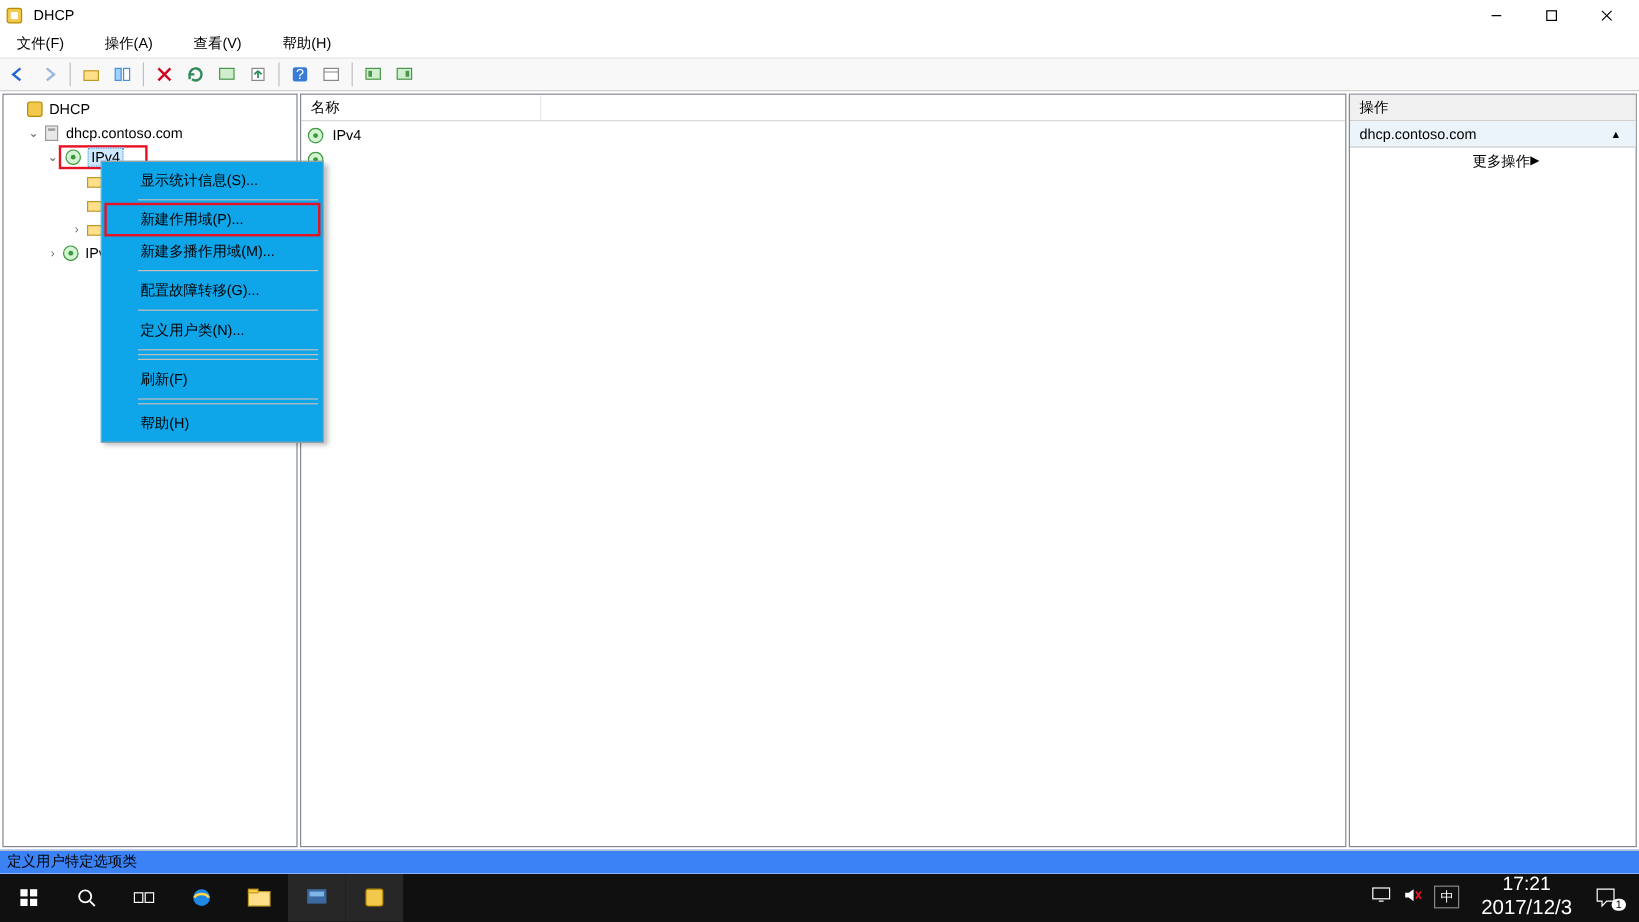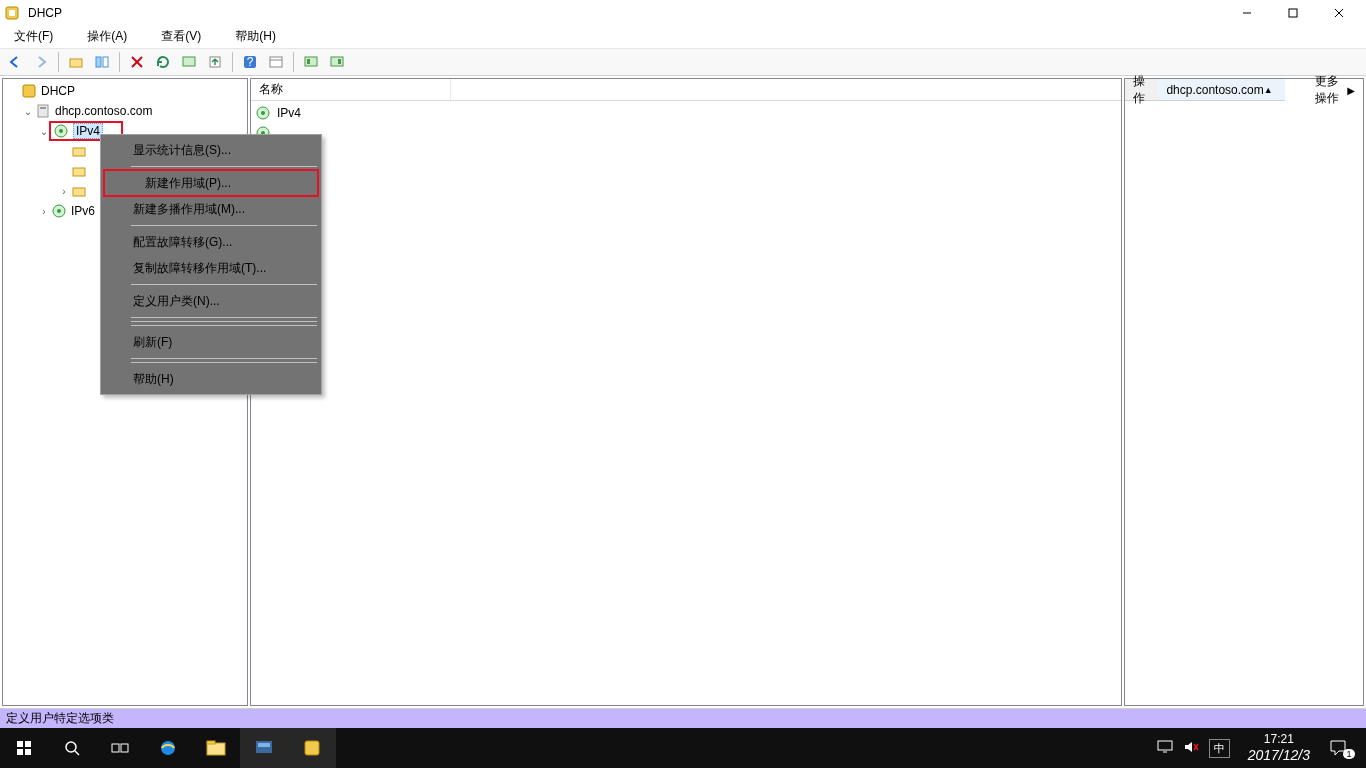--- a/index.html
+++ b/index.html
@@ -20,21 +20,21 @@
   
   .toolbar { height: 28px; display:flex; align-items:center; padding: 2px 4px; gap: 4px; border-top:1px solid #e5e5e5; border-bottom:1px solid #d0d0d0; background:#f8f8f8; }
   .tbtn { width: 22px; height: 22px; display:flex; align-items:center; justify-content:center; border:1px solid transparent; }
   .tsep { width:1px; height:20px; background:#c0c0c0; margin:0 2px; }
 
   
   .main { display:flex; height: calc(768px - 26px - 22px - 28px - 20px - 40px); }
   .panel { border:1px solid #828790; background:#fff; position:relative; }
   .tree-panel { width: 246px; margin:2px 1px 2px 2px; }
   .list-panel { flex:1; margin:2px 1px; }
-  .actions-panel { width: 240px; margin:2px 2px 2px 1px; display:flex; flex-direction:row; }
+  .actions-panel { width: 240px; margin:2px 2px 2px 1px; display:flex; flex-direction:column; }
 
   
   .tree { padding: 2px 0 0 2px; }
   .tree-row { display:flex; align-items:center; height:20px; white-space:nowrap; }
   .tree-row .tw { width:14px; text-align:center; color:#666; font-size:10px; }
   .tree-row .ticon { width:16px; height:16px; display:inline-flex; align-items:center; justify-content:center; margin-right:4px; }
   .indent-0 { padding-left: 2px; }
   .indent-1 { padding-left: 16px; }
   .indent-2 { padding-left: 32px; }
   .indent-3 { padding-left: 52px; }
@@ -50,36 +50,36 @@
   .list-row .licon { width:16px; height:16px; margin-right:6px; display:inline-flex; align-items:center; justify-content:center; }
 
   
   .actions-header { height:22px; background:#f0f0f0; border-bottom:1px solid #d0d0d0; display:flex; align-items:center; padding:0 8px; font-weight:normal; }
   .actions-sub { height:22px; background:#ecf4fb; border-bottom:1px solid #d0d0d0; display:flex; align-items:center; padding:0 8px; justify-content:space-between; }
   .actions-sub .arrow { font-size:9px; padding-right:4px; }
   .actions-item { height:22px; display:flex; align-items:center; padding:0 8px 0 30px; justify-content:center; }
   .actions-item .arrow-r { font-size:10px; }
 
   
-  .context-menu { position:absolute; left:100px; top:134px; width:222px; background:#737373; border:1px solid #a0a0a0; box-shadow: 3px 3px 4px rgba(0,0,0,0.25); padding:2px; z-index:50; }
+  .context-menu { position:absolute; left:84px; top:134px; width:186px; background:#0ea5e9; border:1px solid #a0a0a0; box-shadow: 3px 3px 4px rgba(0,0,0,0.25); padding:2px; z-index:50; }
   .cm-item { height:26px; display:flex; align-items:center; padding:0 14px 0 30px; position:relative; }
-  .cm-item.highlight { border: 2px solid #e81123; margin: -1px 0; padding:0 12px 0 40px; height:28px; }
+  .cm-item.highlight { border: 2px solid #e81123; margin: -1px 0; padding:0 12px 0 28px; height:28px; }
   .cm-sep { height:1px; background:#c0c0c0; margin:3px 2px 3px 28px; }
 
   
-  .statusbar { height:20px; border-top:1px solid #d0d0d0; display:flex; align-items:center; padding:0 6px; background:#c4b5fd; }
+  .statusbar { height:20px; border-top:1px solid #d0d0d0; display:flex; align-items:center; padding:0 6px; background:#3b82f6; }
 
   
   .taskbar { position:fixed; left:0; right:0; bottom:0; height:40px; background:#101010; display:flex; align-items:center; color:#fff; }
   .taskbar .tb-btn { width:48px; height:40px; display:flex; align-items:center; justify-content:center; }
   .taskbar .tb-sep { flex:1; }
   .taskbar .tray { display:flex; align-items:center; gap:10px; padding:0 4px; }
   .taskbar .clock { text-align:center; line-height:1.2; padding:0 8px; font-size:12px; }
-  .taskbar .clock .t { display:block; font-size:12px; }
-  .taskbar .clock .d { display:block; font-size:14px;font-style:italic; }
+  .taskbar .clock .t { display:block; font-size:16px; }
+  .taskbar .clock .d { display:block; font-size:17px; }
   .taskbar .notif { width:44px; height:40px; display:flex; align-items:center; justify-content:center; }
   .ime-box { border:1px solid #888; padding:1px 4px; font-size:11px; }
 
   
   .ic-dhcp svg, .ic-srv svg, .ic-ipv svg, .ic-folder svg { width:16px; height:16px; }
 </style>
 </head>
 <body>
 
 <div class="titlebar">
@@ -316,23 +316,20 @@
     <div class="cm-sep"></div>
     <div class="cm-item highlight">
       <span>新建作用域(P)...</span>
     </div>
     <div class="cm-item">
       <span>新建多播作用域(M)...</span>
     </div>
     <div class="cm-sep"></div>
     <div class="cm-item">
       <span>配置故障转移(G)...</span>
-    </div>
-    <div class="cm-item">
-      <span>复制故障转移作用域(T)...</span>
     </div>
     <div class="cm-sep"></div>
     <div class="cm-item">
       <span>定义用户类(N)...</span>
     </div>
     <div class="cm-sep"></div>
     <div class="cm-sep"></div>
     <div class="cm-sep"></div>
     <div class="cm-item">
       <span>刷新(F)</span>

